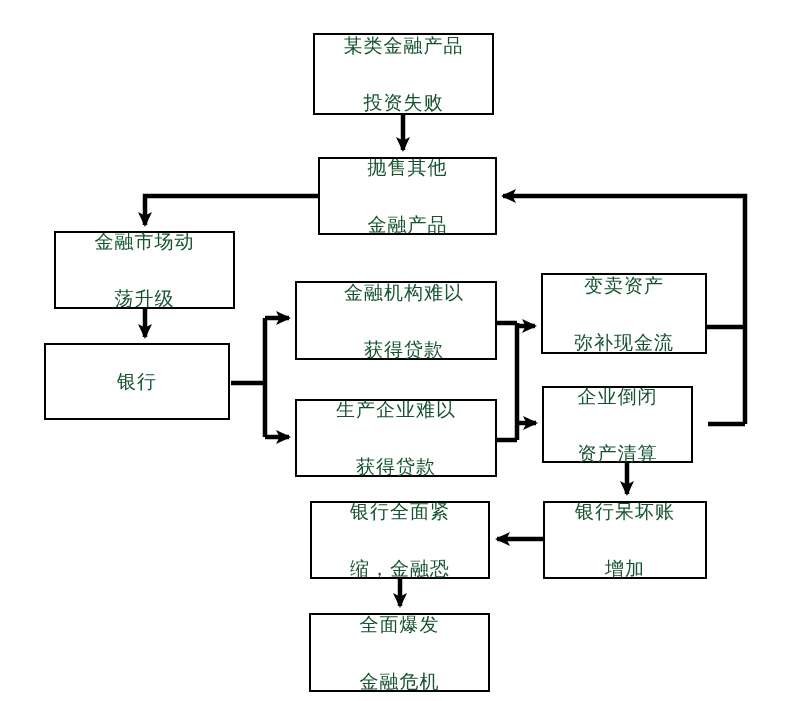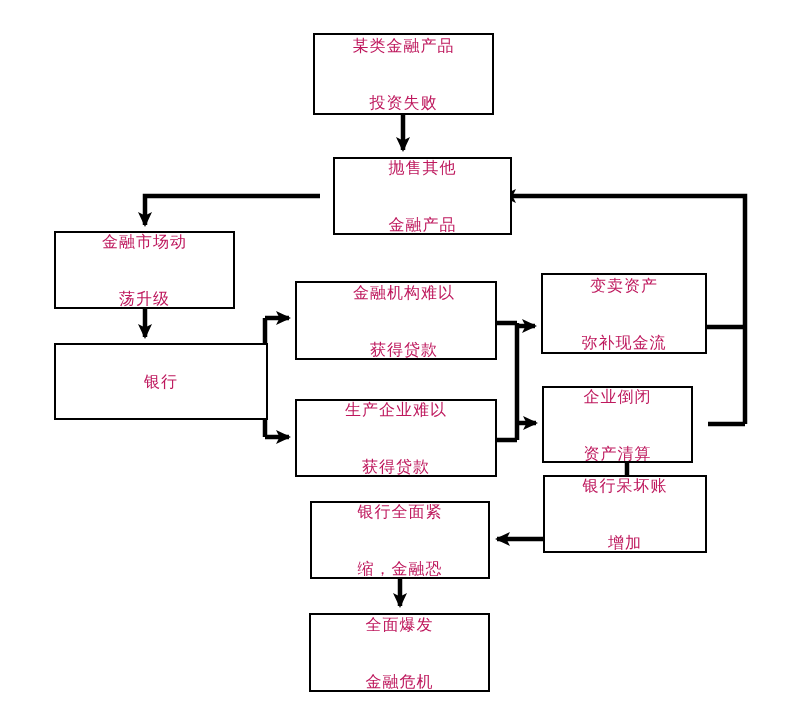--- a/index.html
+++ b/index.html
@@ -25,39 +25,39 @@
     position: absolute;
     z-index: 2;
     box-sizing: border-box;
     background: #ffffff;
     border: 2px solid #000000;
     display: flex;
     flex-direction: column;
     align-items: center;
     justify-content: center;
     text-align: center;
-    color: #be185d;
-    font-size: 16px;
+    color: #14532d;
+    font-size: 19px;
     line-height: 33px;
     letter-spacing: 1px;
     white-space: nowrap;
     gap: 24px;
   }
   .node span { display: block; }
 
   
   .n0  { left: 313px; top: 33px;  width: 181px; height: 82px; }
-  .n1  { left: 318px; top: 157px; width: 179px; height: 78px; margin-left: 15px; }
+  .n1  { left: 318px; top: 157px; width: 179px; height: 78px; }
   .n2  { left: 54px;  top: 231px; width: 181px; height: 78px; }
-  .n3  { left: 54px;  top: 343px; width: 214px; height: 77px; }
+  .n3  { left: 44px;  top: 343px; width: 186px; height: 77px; }
   .n4  { left: 295px; top: 281px; width: 202px; height: 79px; padding-left: 16px; }
   .n5  { left: 295px; top: 399px; width: 202px; height: 78px; }
   .n6  { left: 541px; top: 273px; width: 166px; height: 81px; }
   .n7  { left: 542px; top: 386px; width: 151px; height: 77px; }
-  .n8  { left: 543px; top: 475px; width: 164px; height: 78px; }
+  .n8  { left: 543px; top: 501px; width: 164px; height: 78px; }
   .n9  { left: 310px; top: 501px; width: 180px; height: 78px; }
   .n10 { left: 309px; top: 613px; width: 181px; height: 79px; }
 </style>
 </head>
 <body>
 
 <div class="stage">
 
   <svg class="arrow-layer" width="793" height="701" viewBox="0 0 793 701">
     <defs>

